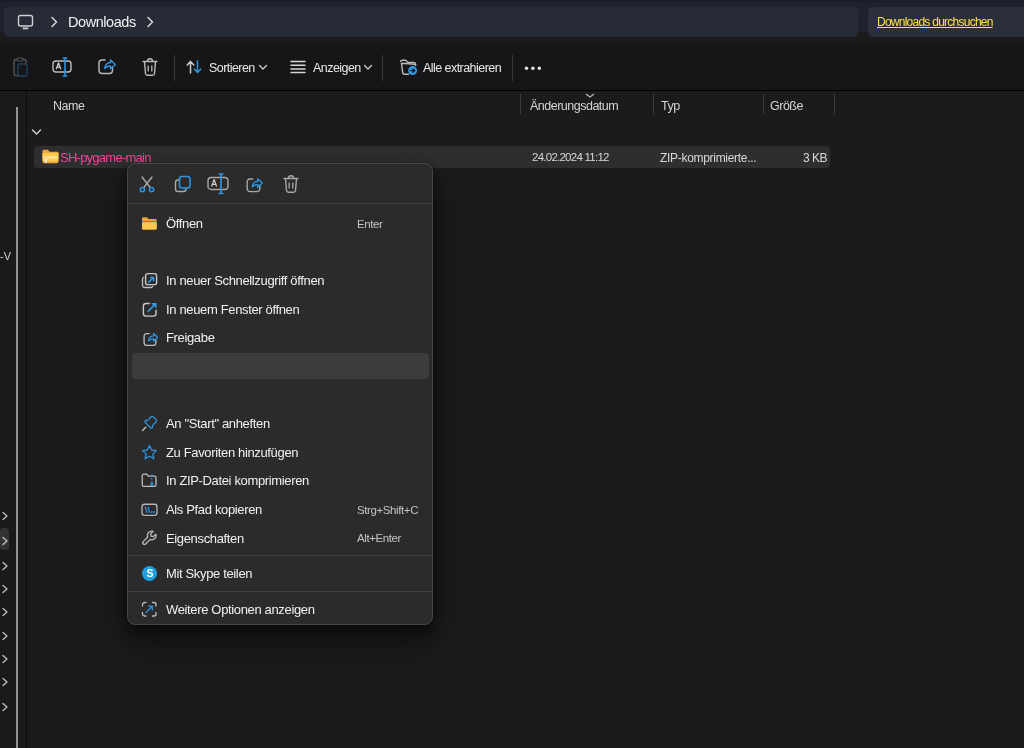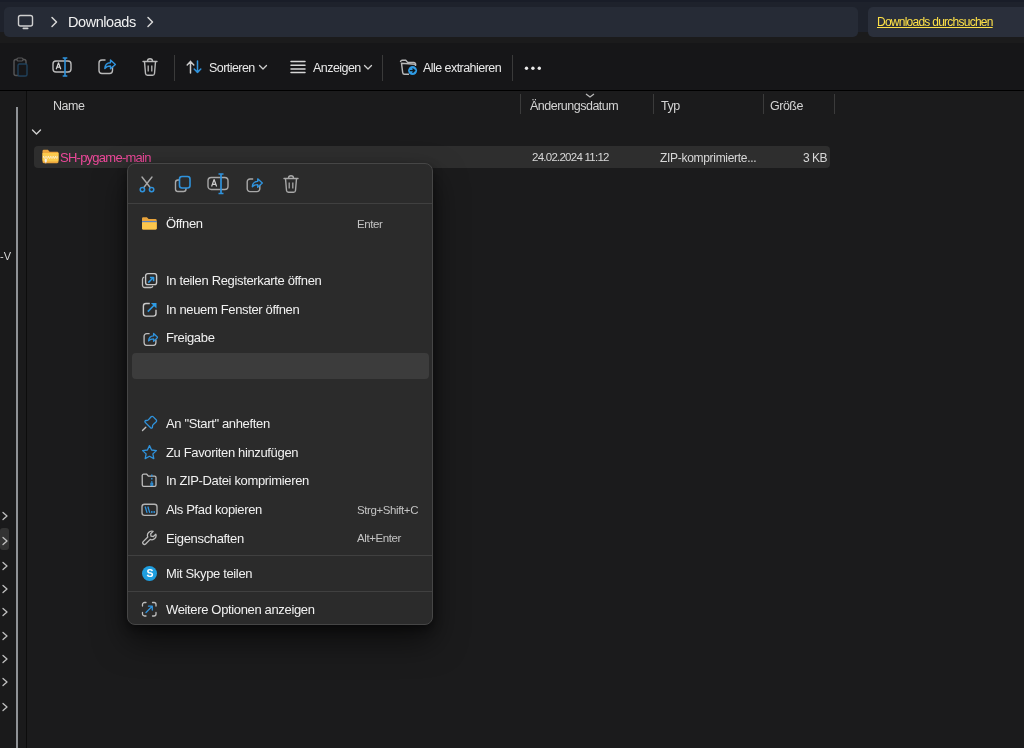--- a/index.html
+++ b/index.html
@@ -231,21 +231,21 @@
         </svg>
         <span class="tx">Öffnen</span>
         <span class="sc">Enter</span>
       </div>
       <div class="mitem" style="top:102.19999999999999px">
         <svg class="ic" viewBox="0 0 17 17">
           <path d="M3.2 5.2 a2.2 2.2 0 0 0 -1.7 2.1 v6 a2.2 2.2 0 0 0 2.2 2.2 h6 a2.2 2.2 0 0 0 2.1 -1.7" fill="none" stroke="#bdbdbd" stroke-width="1.3"></path>
           <rect x="4.6" y="1.6" width="11" height="11" rx="2.2" fill="#2b2b2b" stroke="#c9c9c9" stroke-width="1.4"></rect>
           <path d="M7.3 10.6 L12.1 5.8 M12.6 9.2 v-3.7 h-3.7" fill="none" stroke="#2f9be4" stroke-width="1.5" stroke-linejoin="round"></path>
         </svg>
-        <span class="tx">In teilen Registerkarte öffnen</span>
+        <span class="tx">In neuer Schnellzugriff öffnen</span>
       </div>
       <div class="mitem" style="top:130.79999999999998px">
         <svg class="ic" viewBox="0 0 17 17">
           <path d="M8.8 2.5 h-3.8 a2.6 2.6 0 0 0 -2.6 2.6 v7.4 a2.6 2.6 0 0 0 2.6 2.6 h7.4 a2.6 2.6 0 0 0 2.6 -2.6 v-3.8" fill="none" stroke="#c9c9c9" stroke-width="1.4"></path>
           <path d="M6.8 10.6 L13.6 3.8" stroke="#2f9be4" stroke-width="1.6"></path>
           <path d="M9.9 1.9 h5.6 v5.6 z" fill="#2f9be4"></path>
         </svg>
         <span class="tx">In neuem Fenster öffnen</span>
       </div>
       <div class="mitem" style="top:159.39999999999998px">

